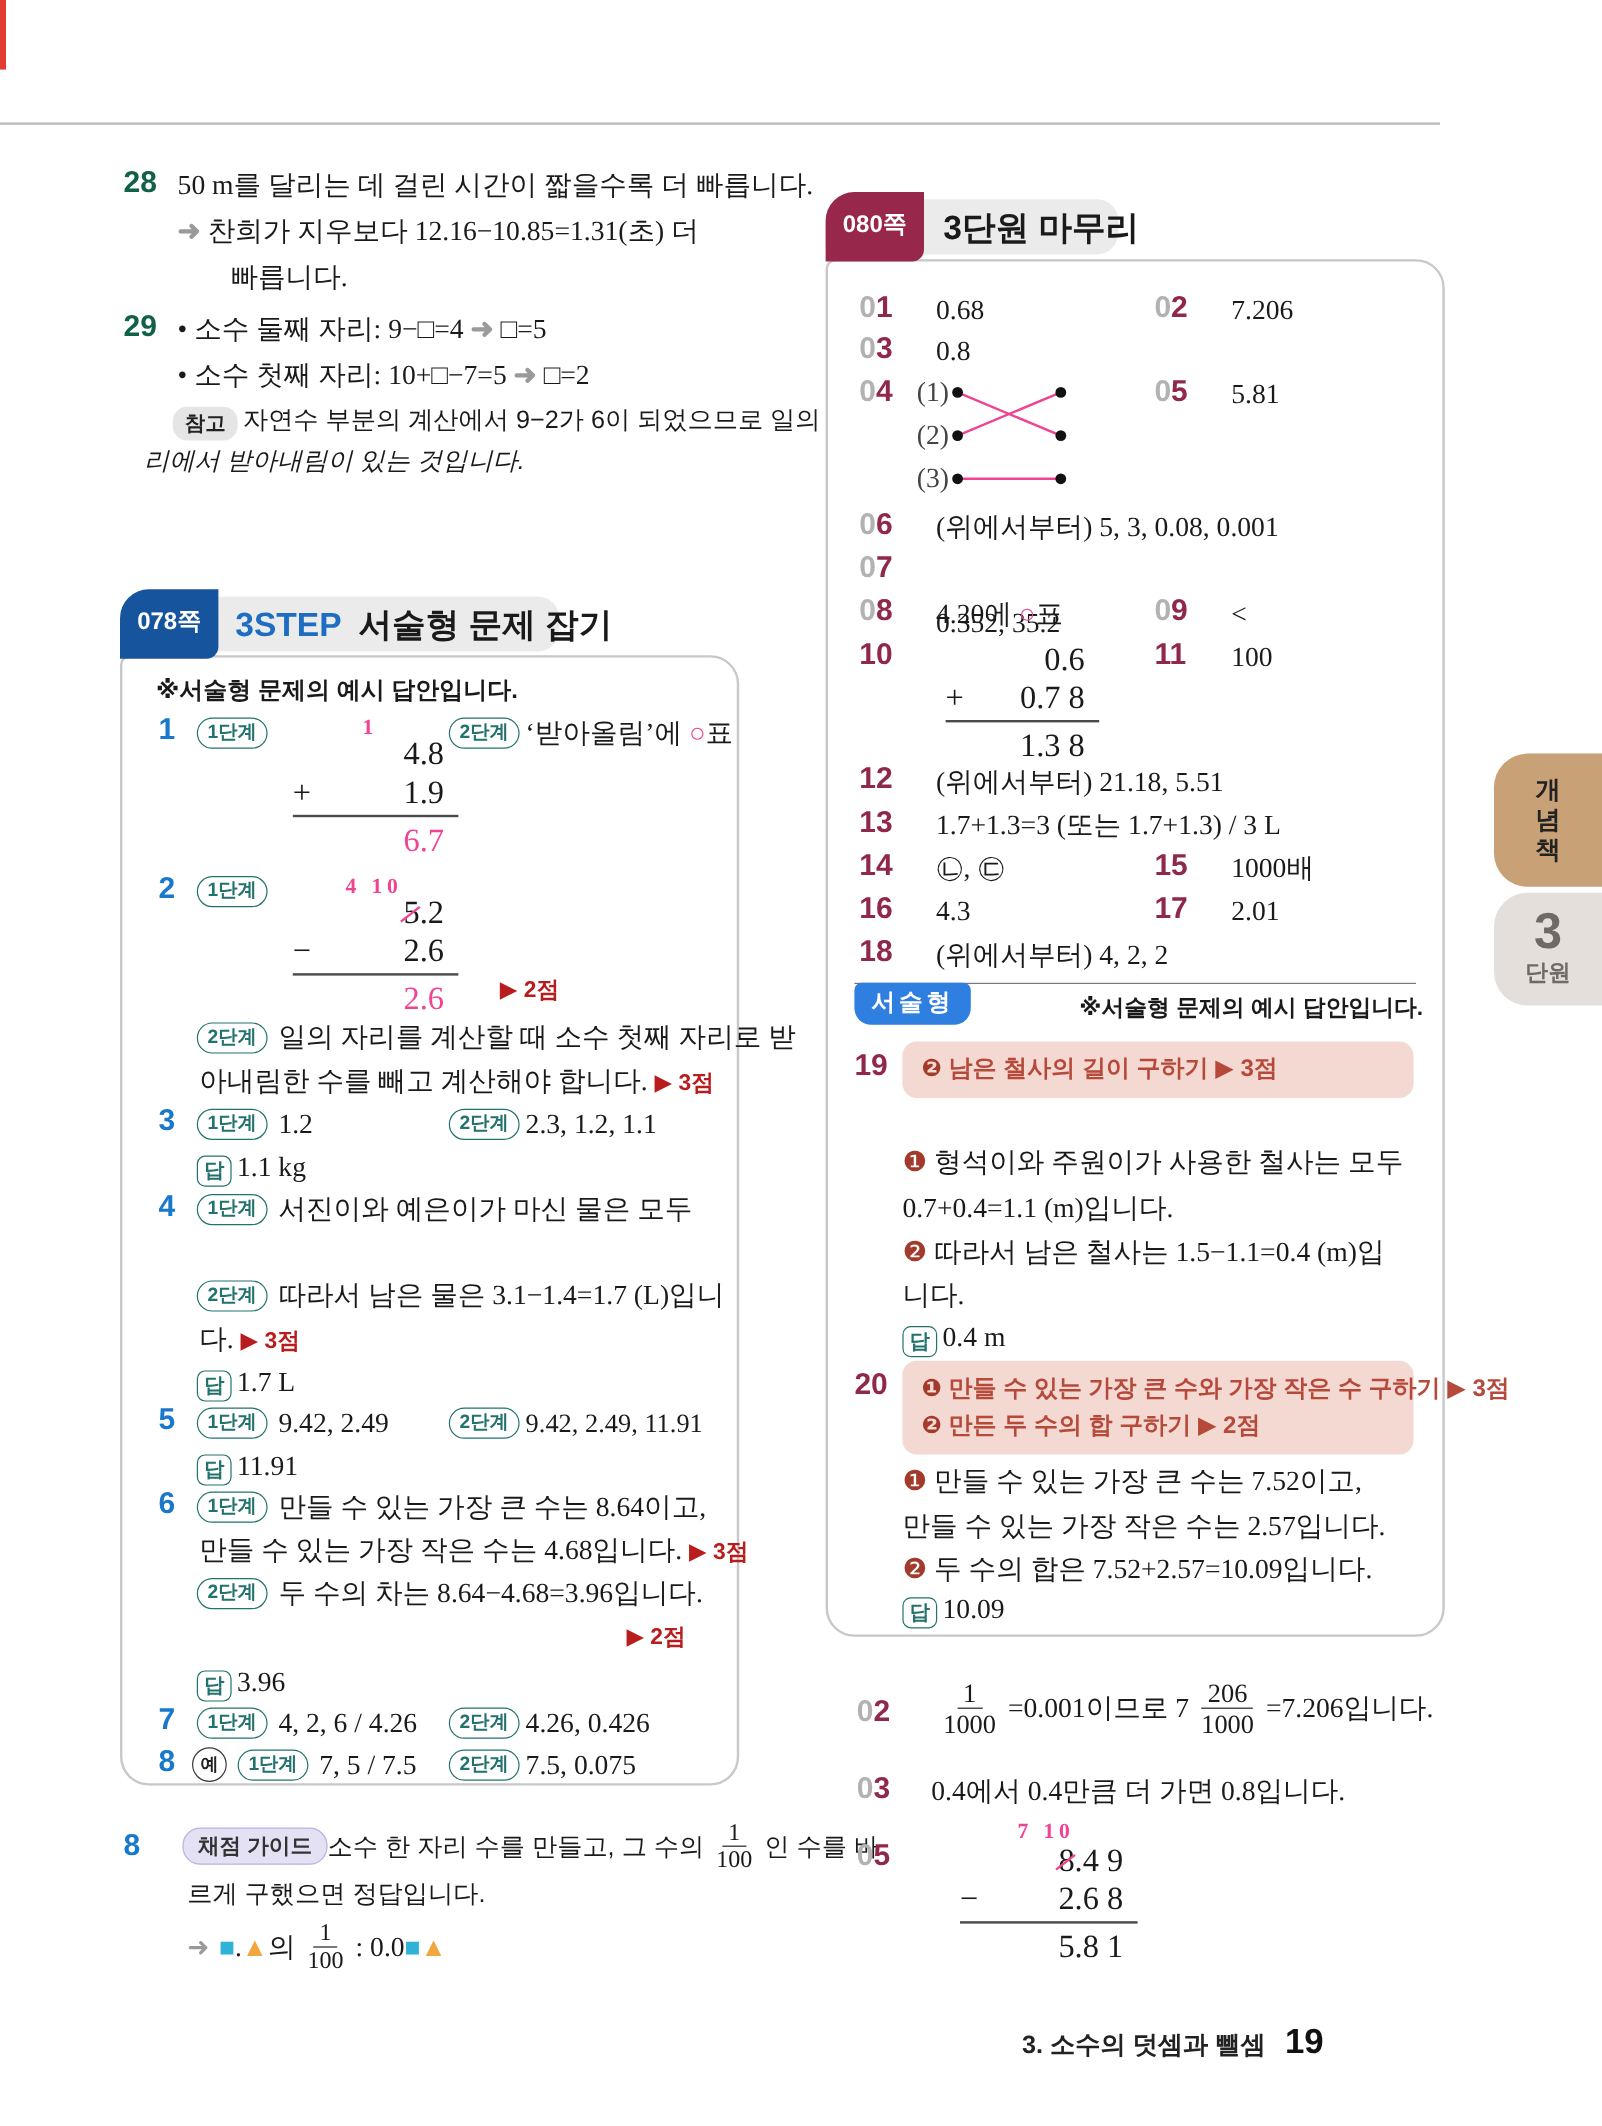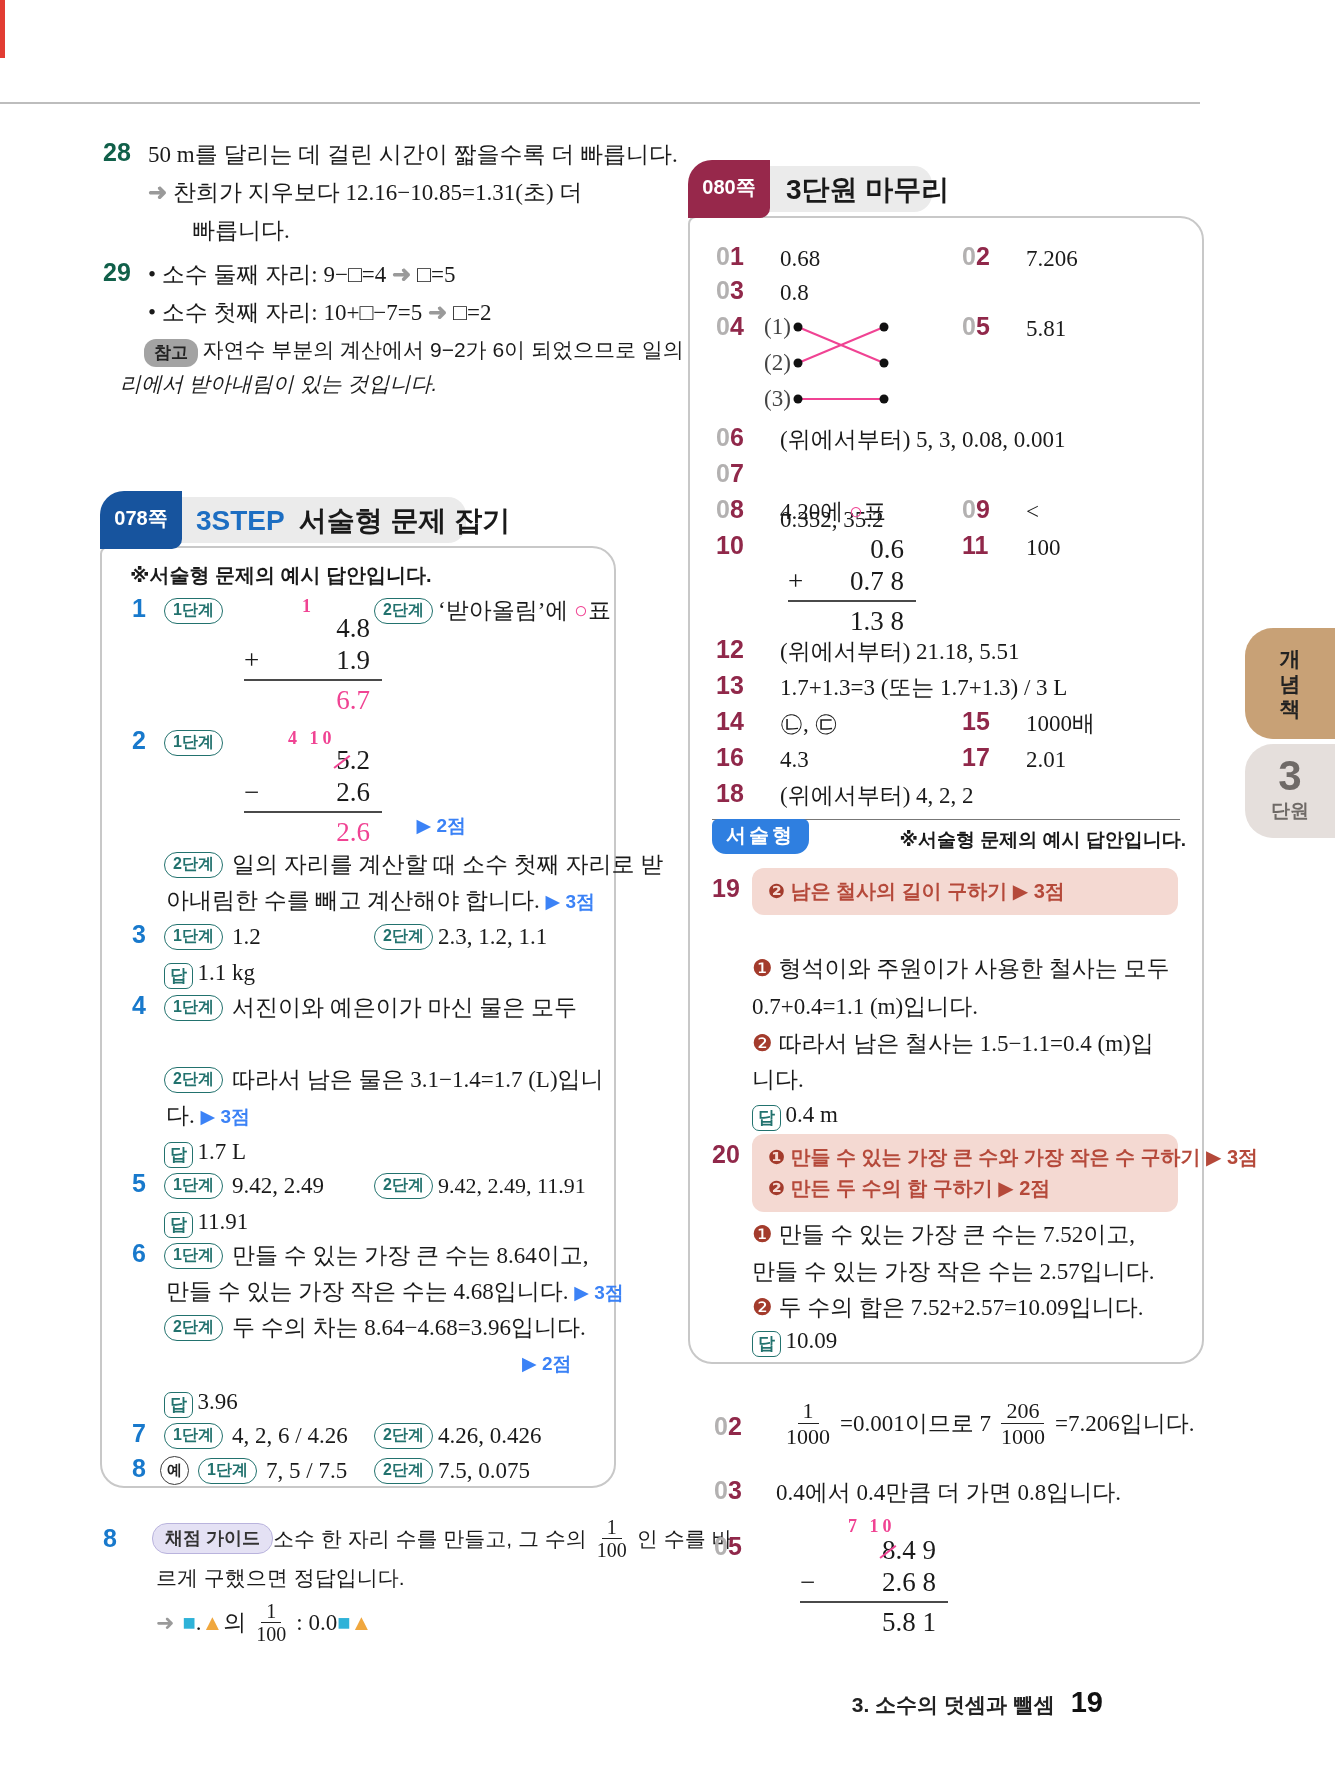--- a/index.html
+++ b/index.html
@@ -15,31 +15,31 @@
   
   .pnum{font-weight:bold;font-size:25px;}
   .green{color:#11604a;}
   .blue{color:#1879cc;}
   .maroon{color:#90284a;}
   .zero{color:#b3b1b1;}
 
   .bodytxt{font-family:"Liberation Serif","DejaVu Serif",serif;font-size:23px;line-height:34px;white-space:nowrap;}
   .pink{color:#f04393;}
   .gray-arrow{color:#9a9a9a;font-weight:bold;}
-  .score{color:#3b82f6;font-family:"Liberation Sans","DejaVu Sans",sans-serif;
+  .score{color:#b91c1c;font-family:"Liberation Sans","DejaVu Sans",sans-serif;
          font-size:19px;font-weight:bold;white-space:nowrap;}
 
   
   .step-badge{display:inline-block;border:1.5px solid #22726e;color:#22726e;background:#fff;
       border-radius:14px;font-size:16px;font-weight:bold;padding:1px 8px 2px;white-space:nowrap;vertical-align:middle;}
   .dap-badge{display:inline-block;border:1.5px solid #22726e;color:#22726e;background:#fff;
       border-radius:7px;font-size:17px;font-weight:bold;padding:0 5px 1px;vertical-align:middle;}
   .ye-badge{display:inline-flex;align-items:center;justify-content:center;border:1.5px solid #3c3c3c;color:#222;
       border-radius:50%;width:27px;height:27px;font-size:15px;font-weight:bold;}
-  .chamgo-badge{display:inline-block;background:#a3a3a3;color:#222;border-radius:12px;
+  .chamgo-badge{display:inline-block;background:#e5e5e5;color:#222;border-radius:12px;
       font-size:17px;font-weight:bold;padding:2px 10px 3px;vertical-align:middle;}
   .guide-badge{display:inline-block;background:#e4e1f4;border:1px solid #b9b3dd;color:#333;border-radius:15px;
       font-size:18px;font-weight:bold;padding:2px 12px 3px;white-space:nowrap;}
   .seosul-badge{display:inline-block;background:#2f7fe0;color:#fff;border-radius:6px 6px 14px 14px;
       font-size:20px;font-weight:bold;padding:3px 14px 5px;letter-spacing:3px;}
 
   
   .sec-bar{position:absolute;background:#ebebeb;height:46px;border-radius:12px 18px 18px 4px;}
   .sec-tab{position:absolute;color:#fff;font-weight:bold;font-size:20px;text-align:center;
       border-radius:24px 0 10px 0;z-index:2;}

